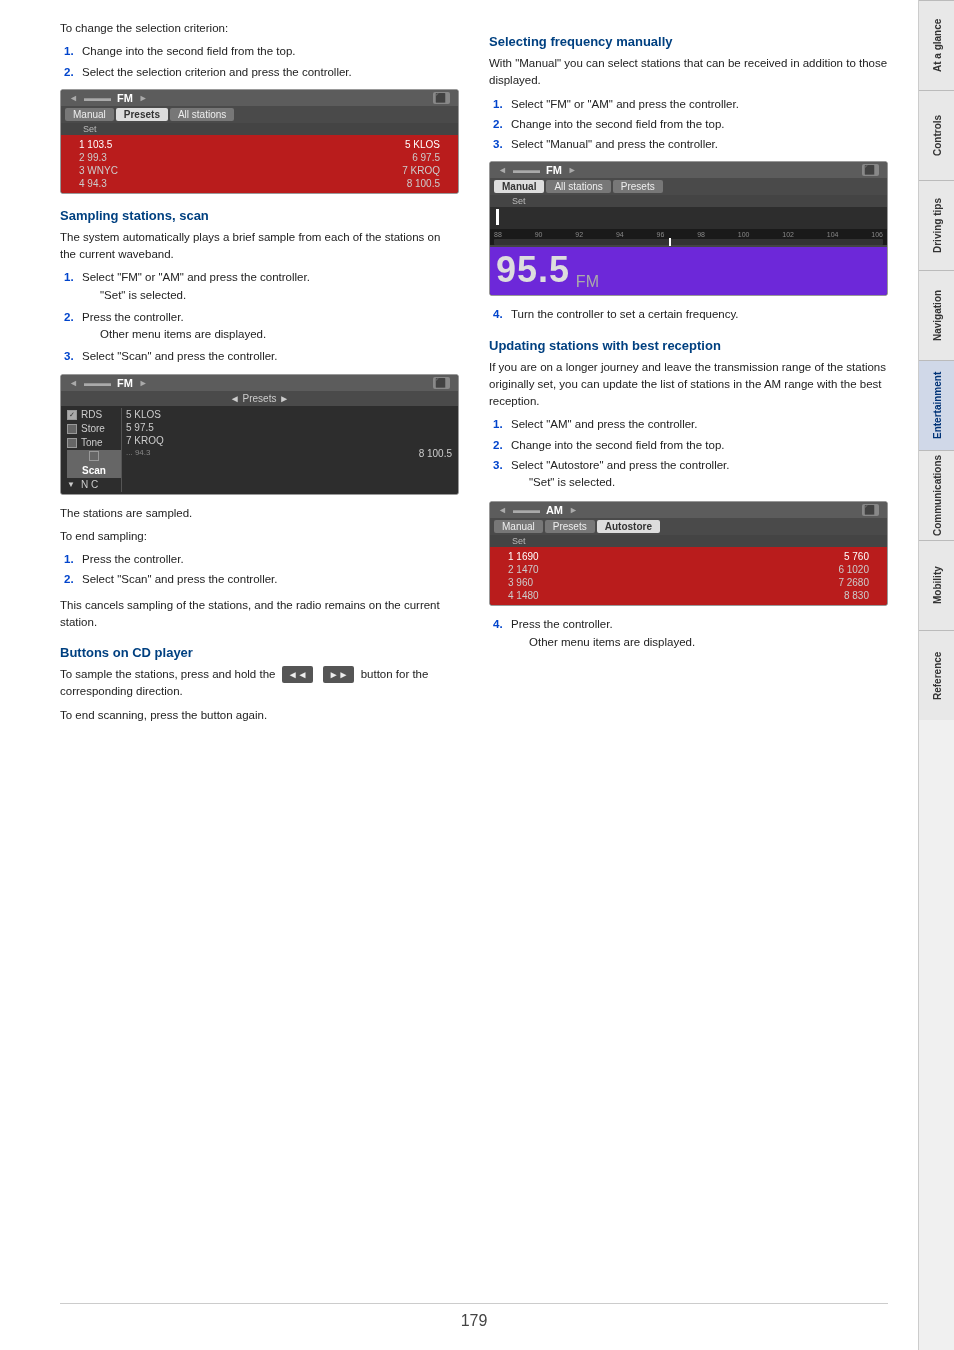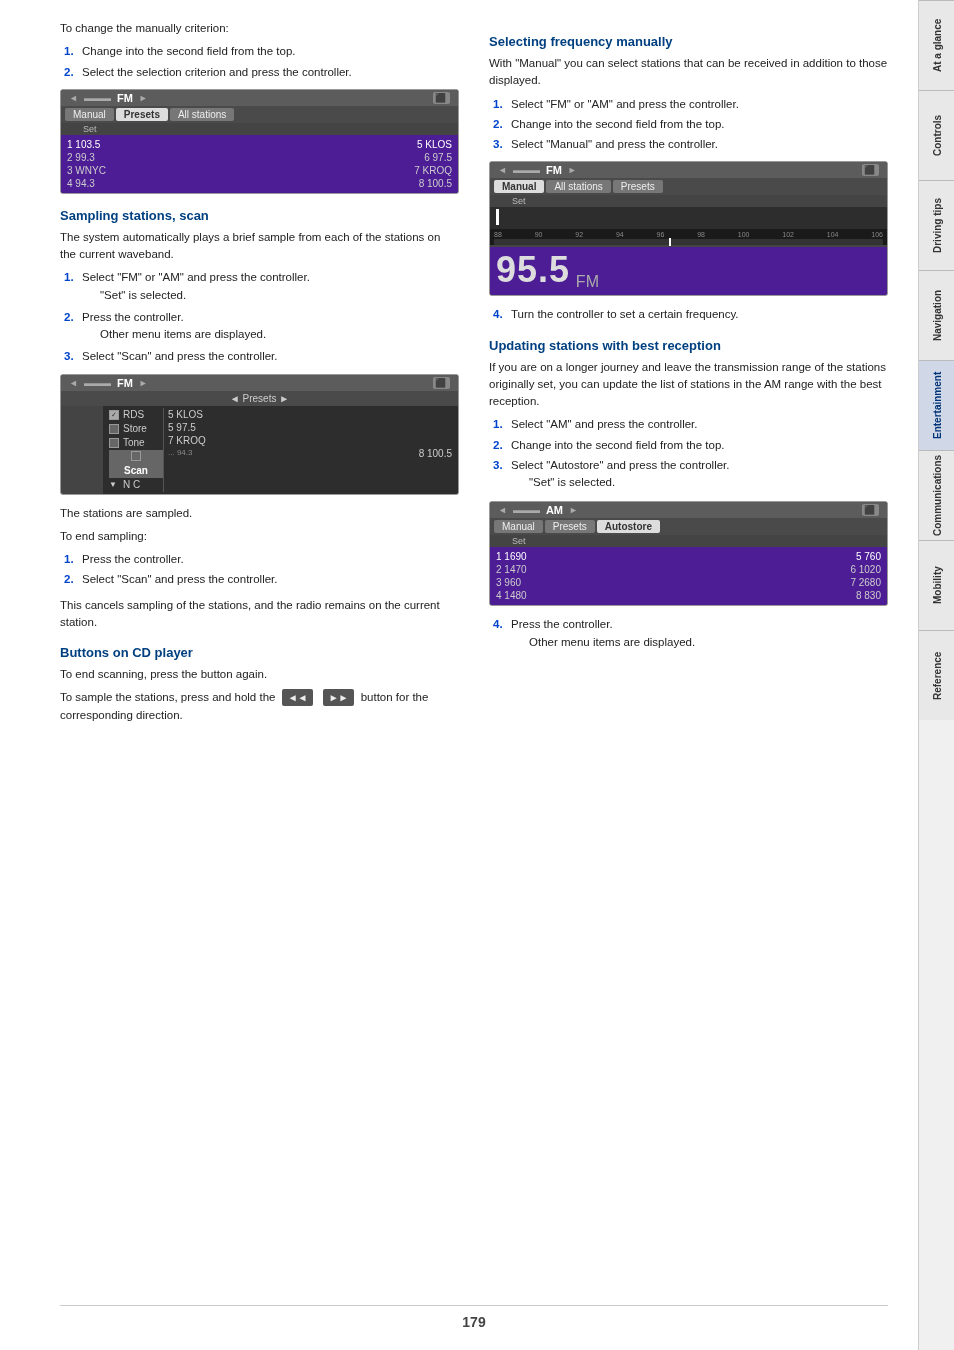--- a/index.html
+++ b/index.html
@@ -136,22 +136,22 @@
     .page-footer {
       text-align: center;
       font-size: 10.5px;
       color: #444;
       border-top: 1px solid #ccc;
       padding-top: 8px;
       margin-top: 16px;
     }
 
     .page-num {
-      font-weight: bold;
-      font-size: 14px;
+      font-weight: normal;
+      font-size: 16px;
     }
 
     
     .screenshot-container {
       margin: 8px 0 10px 0;
       border: 1px solid #999;
       background: #444;
       border-radius: 3px;
       overflow: hidden;
       font-size: 10px;
@@ -209,22 +209,22 @@
       font-weight: bold;
     }
 
     .ss-set {
       padding: 1px 22px;
       font-size: 9px;
       color: #bbb;
     }
 
     .ss-content {
-      background: #4c1d95;
-      padding: 3px 6px;
+      background: #b91c1c;
+      padding: 3px 18px;
     }
 
     .ss-row {
       display: flex;
       justify-content: space-between;
       padding: 1px 0;
       font-size: 10px;
       color: #ccc;
     }
 
@@ -237,21 +237,20 @@
       text-align: center;
       padding: 2px;
       font-size: 10px;
       color: #ccc;
       background: #4a4a4a;
     }
 
     .ss-menu {
       background: #2d2d2d;
       padding: 2px 6px;
-      margin-left: 42px;
     }
 
     .ss-menu-row {
       display: flex;
       align-items: center;
       gap: 4px;
       padding: 1.5px 0;
       font-size: 10px;
       color: #ccc;
     }
@@ -272,21 +271,21 @@
 </head>
 <body>
 
 <div class="page-wrapper">
 
   <div class="content-area">
     <div class="two-col">
 
       <div class="left-col">
 
-        <p class="body-text">To change the manually criterion:</p>
+        <p class="body-text">To change the selection criterion:</p>
         <ol class="numbered-list">
           <li>
             <span class="num">1.</span>
             <span>Change into the second field from the top.</span>
           </li>
           <li>
             <span class="num">2.</span>
             <span>Select the selection criterion and press the controller.</span>
           </li>
         </ol>
@@ -409,27 +408,27 @@
             <span>Press the controller.</span>
           </li>
           <li>
             <span class="num">2.</span>
             <span>Select "Scan" and press the controller.</span>
           </li>
         </ol>
         <p class="body-text">This cancels sampling of the stations, and the radio remains on the current station.</p>
 
         <div class="section-heading">Buttons on CD player</div>
-        <p class="body-text">To end scanning, press the button again.</p>
         <p class="body-text">
           <span>To sample the stations, press and hold the</span>
           <span style="display:inline-block;background:#555;color:#eee;padding:1px 6px;border-radius:2px;font-size:10px;margin:0 3px;">◄◄</span>
           <span style="display:inline-block;background:#555;color:#eee;padding:1px 6px;border-radius:2px;font-size:10px;margin:0 3px;">►►</span>
           <span>button for the corresponding direction.</span>
         </p>
+        <p class="body-text">To end scanning, press the button again.</p>
       </div>
 
       <div class="right-col">
 
         <div class="section-heading">Selecting frequency manually</div>
         <p class="body-text">With "Manual" you can select stations that can be received in addition to those displayed.</p>
         <ol class="numbered-list">
           <li>
             <span class="num">1.</span>
             <span>Select "FM" or "AM" and press the controller.</span>
@@ -475,21 +474,21 @@
               <span>102</span>
               <span>104</span>
               <span>106</span>
             </div>
 
             <div style="position:relative;height:6px;background:#333;border-radius:1px;margin-bottom:2px;">
               <div style="position:absolute;left:45%;top:-1px;width:2px;height:8px;background:#fff;"></div>
             </div>
           </div>
 
-          <div style="background:#4c1d95;padding:2px 4px 4px 6px;">
+          <div style="background:#6d28d9;padding:2px 4px 4px 6px;">
             <span style="font-size:36px;font-weight:bold;color:#ddd;letter-spacing:1px;">95.5</span>
             <span style="font-size:16px;color:#aaa;margin-left:3px;vertical-align:bottom;">FM</span>
           </div>
         </div>
 
         <ol class="numbered-list">
           <li>
             <span class="num">4.</span>
             <span>Turn the controller to set a certain frequency.</span>
           </li>

